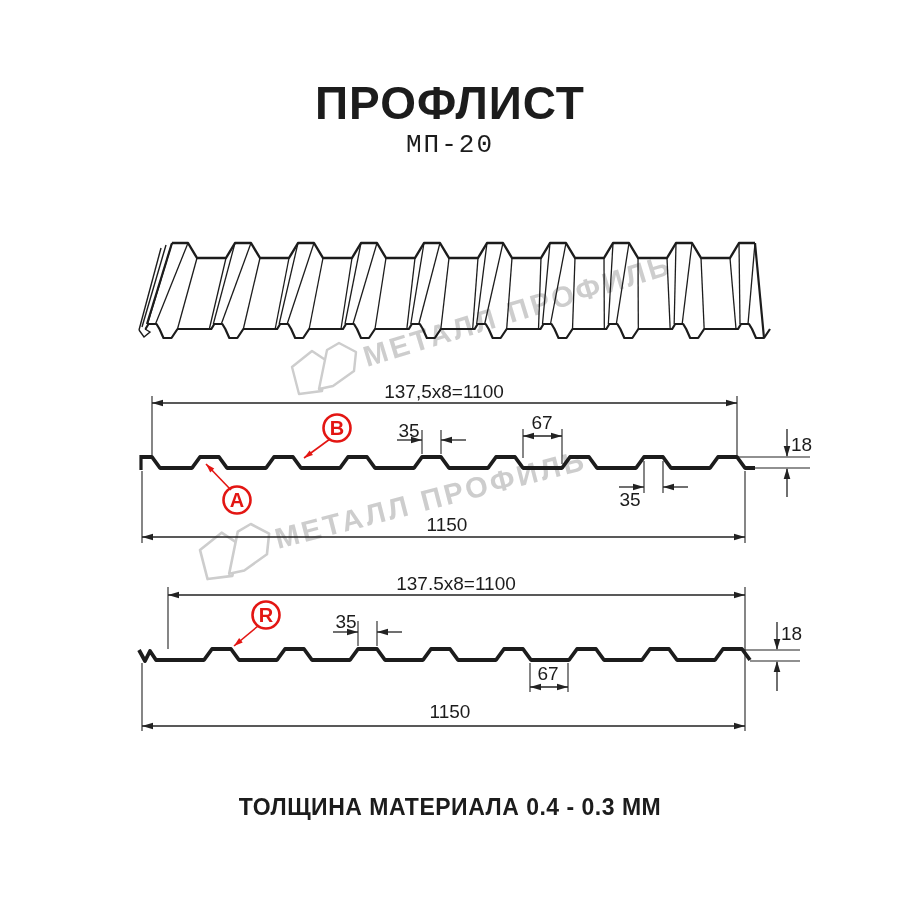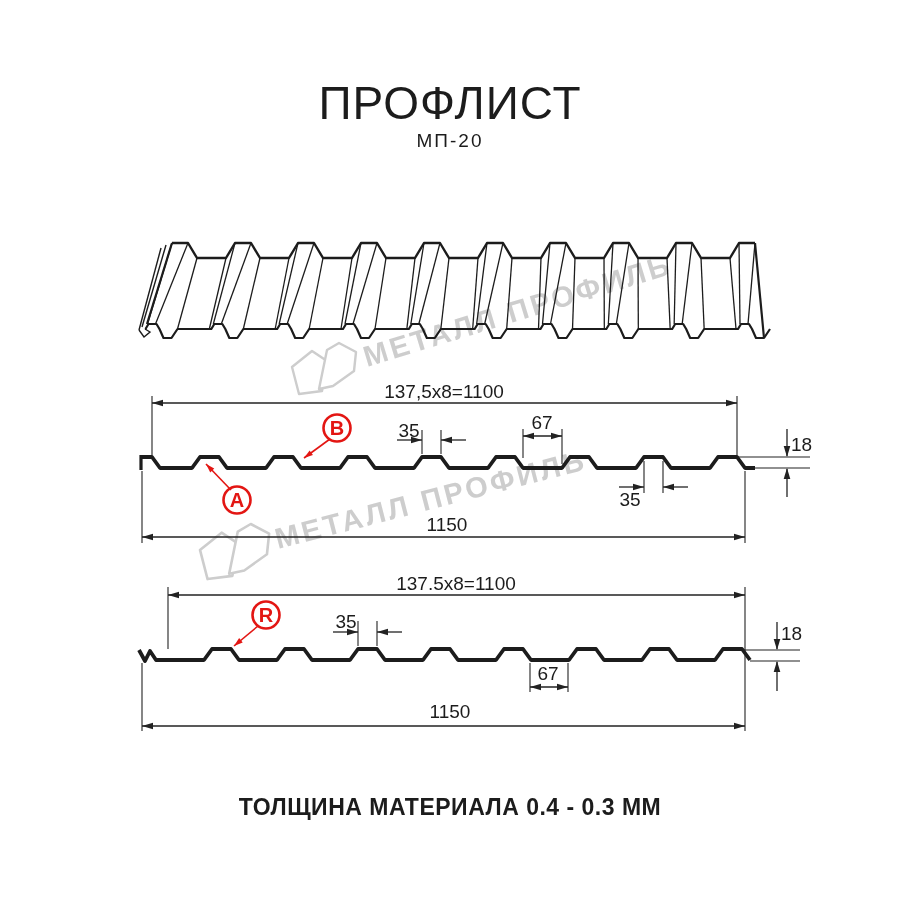--- a/index.html
+++ b/index.html
@@ -1,21 +1,21 @@
 <!DOCTYPE html>
 <html style="--red: #e31613; --line: #1c1c1c; --dim: #222222; --wm: #c8c8c8;"><head>
 <meta charset="utf-8">
 <style>
   :root { --red:#e31613; --line:#1c1c1c; --dim:#222222; --wm:#c8c8c8; }
   html,body { margin:0; padding:0; background:#ffffff; }
   body { width:900px; height:900px; position:relative; overflow:hidden;
          font-family:"Liberation Sans", sans-serif; }
   .abs { position:absolute; left:0; right:0; text-align:center; color:var(--line); }
-  #title    { top:76px;  font-size:46px; font-weight:400; letter-spacing:1px; }
-  #subtitle { top:130px; font-size:19px; font-weight:500; letter-spacing:2px; }
+  #title    { top:76px;  font-size:46px; font-weight:700; letter-spacing:1px; }
+  #subtitle { top:130px; font-size:26px; font-weight:500; letter-spacing:2px;font-family:Liberation Mono, monospace; }
   #footer   { top:794px; font-size:23px; font-weight:600; letter-spacing:0.5px; }
   svg#diagram { position:absolute; left:0; top:0; }
   .dim-text  { font-family:"Liberation Sans",sans-serif; font-size:19px; fill:var(--line); }
   .red-letter{ font-family:"Liberation Sans",sans-serif; font-size:20px; font-weight:bold; fill:var(--red); }
   .wm-text   { font-family:"Liberation Sans",sans-serif; font-size:29px; font-weight:bold;
                fill:var(--wm); letter-spacing:3px; opacity:.9; }
 </style>
 </head>
 <body>
 

